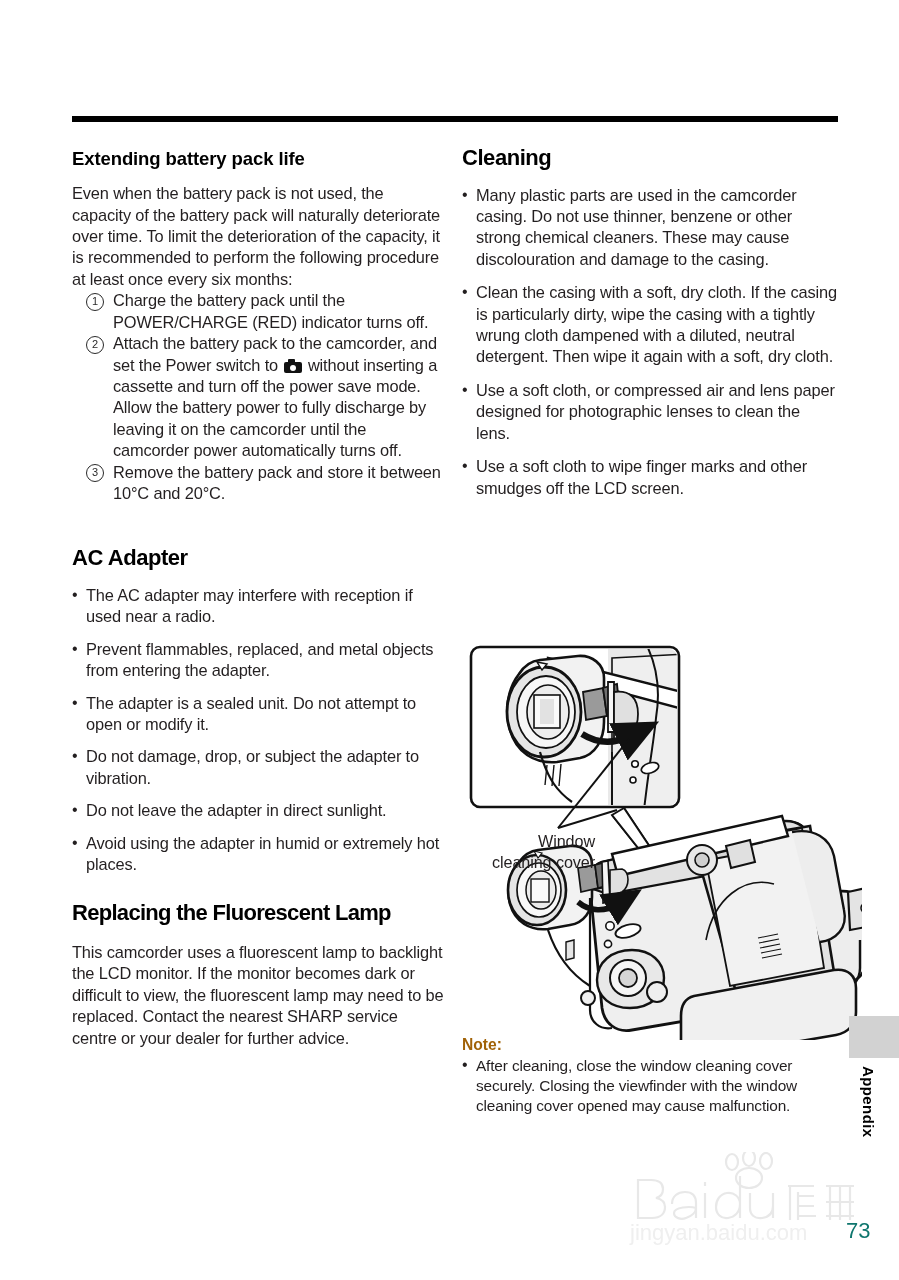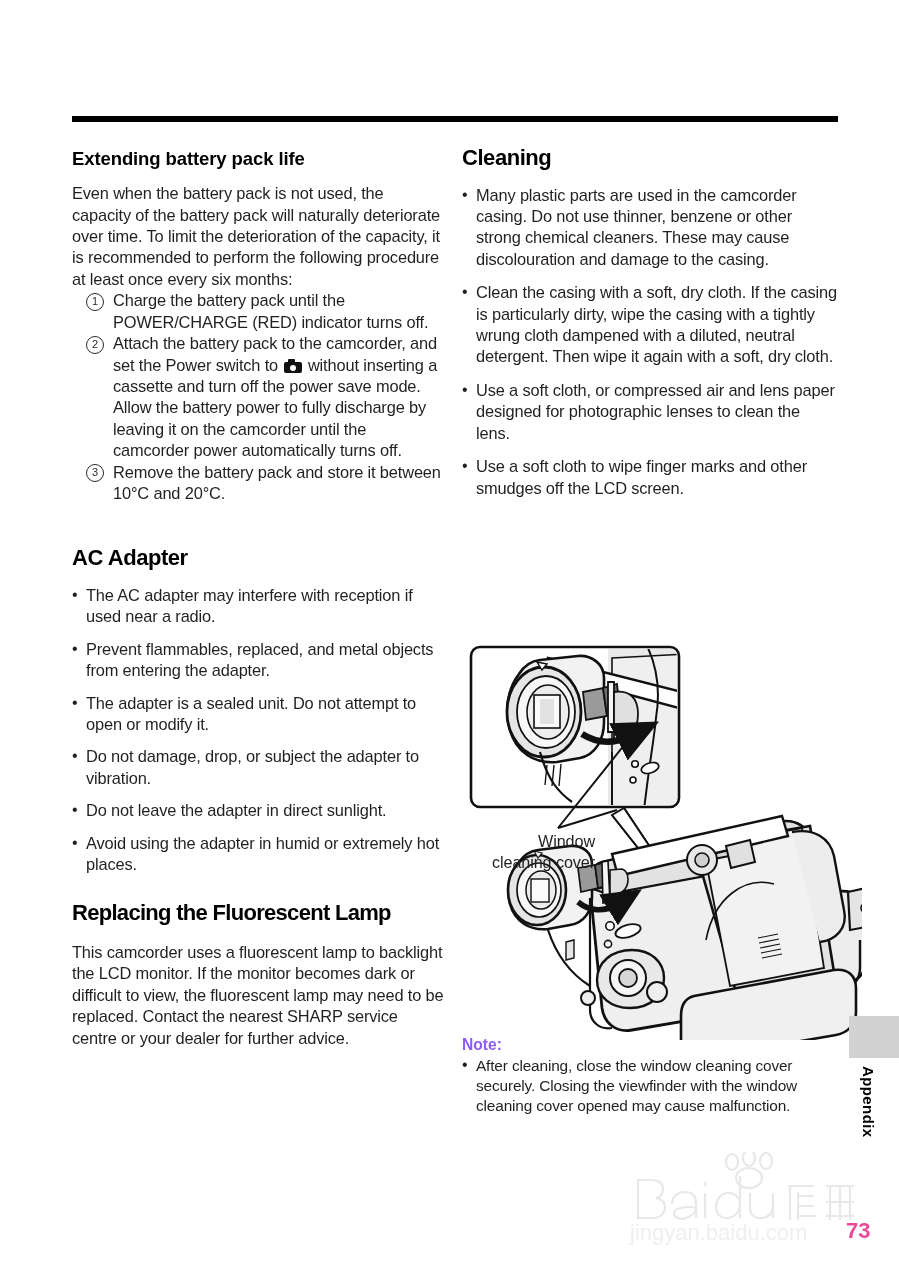--- a/index.html
+++ b/index.html
@@ -68,41 +68,41 @@
   ul.bul > li{
     position:relative;padding-left:14px;margin-bottom:11px;
     font-size:16.4px;line-height:21.4px;letter-spacing:-0.15px;
   }
   ul.bul > li:before{
     content:"\2022";position:absolute;left:0;top:-1px;font-size:16px;color:#231f20;
   }
   ul.bul.tightgap > li{margin-bottom:12px;}
   ul.bul.note > li{font-size:15.4px;line-height:20.2px;margin-bottom:0;}
 
-  .note-label{font-size:15.6px;font-weight:bold;color:#8b5cf6;margin:0 0 2px 0;}
+  .note-label{font-size:15.6px;font-weight:bold;color:#a16207;margin:0 0 2px 0;}
 
   
   .illus{position:absolute;left:462px;top:640px;width:400px;height:400px;}
   .illus svg{display:block;}
   .callout-label{
     position:absolute;left:455px;top:831px;width:140px;text-align:right;
     font-size:16.2px;line-height:20.5px;color:#231f20;letter-spacing:-0.1px;
   }
 
   
   .side-tab-box{
     position:absolute;left:849px;top:1016px;width:50px;height:42px;background:#d2d2d2;
   }
   .side-tab-text{
     position:absolute;left:855px;top:1066px;width:22px;height:120px;
     font-size:15px;font-weight:bold;color:#000;
     writing-mode:vertical-rl;text-orientation:mixed;letter-spacing:0.4px;
   }
   .pageno{
-    position:absolute;left:846px;top:1218px;font-size:22px;font-weight:bold;color:#ec4899;
+    position:absolute;left:846px;top:1218px;font-size:22px;font-weight:normal;color:#0f766e;
   }
 
   
   .wm{position:absolute;left:628px;top:1152px;width:240px;height:96px;opacity:1;pointer-events:none;}
   .wm svg{display:block;}
 </style>
 </head>
 <body>
 
 <div class="page">

